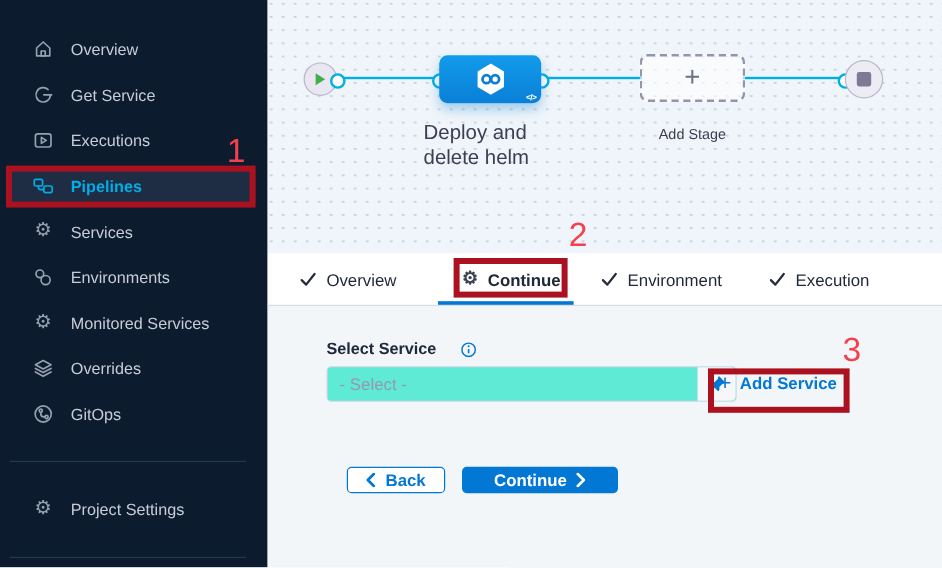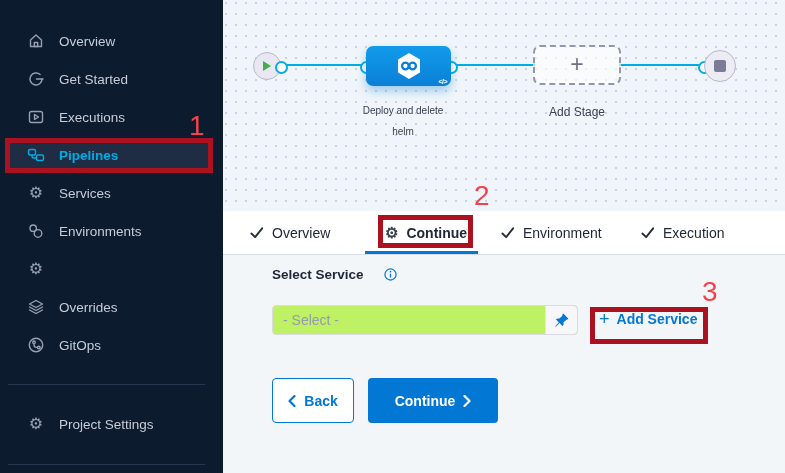--- a/index.html
+++ b/index.html
@@ -32,54 +32,54 @@
   .dot{position:absolute;width:9px;height:9px;border-radius:50%;background:#fff;border:2px solid #00ade4;box-sizing:content-box;}
   .start-node{position:absolute;left:30px;top:52px;width:26px;height:26px;border-radius:50%;
     background:#e9e7f1;border:1px solid #bab7cd;display:flex;align-items:center;justify-content:center;cursor:pointer;}
   .stop-node{position:absolute;left:481px;top:50px;width:30px;height:30px;border-radius:50%;
     background:#edebf4;border:1px solid #bab7cd;display:flex;align-items:center;justify-content:center;cursor:pointer;}
   .stop-sq{width:12px;height:12px;background:#7d7a96;border-radius:2px;}
   .stage-node{position:absolute;left:143px;top:46px;width:85px;height:40px;border-radius:7px;
     background:linear-gradient(180deg,#129bea,#0a7fd7);box-shadow:0 5px 10px rgba(10,127,215,.35);
     display:flex;align-items:center;justify-content:center;cursor:pointer;}
   .yaml{position:absolute;right:4px;bottom:1px;color:#fff;font-size:7px;letter-spacing:-0.5px;font-weight:bold;}
-  .stage-label{position:absolute;left:130px;top:100px;width:100px;text-align:center;
-    font-size:10px;line-height:21px;color:#3a3f52;}
+  .stage-label{position:absolute;left:130px;top:100px;width:100px;text-align:left;
+    font-size:17px;line-height:21px;color:#3a3f52;}
   .add-stage{position:absolute;left:310px;top:45px;width:88px;height:40px;border-radius:7px;
     border:2px dashed #9296ac;background:rgba(255,255,255,.6);box-sizing:border-box;
     display:flex;align-items:center;justify-content:center;cursor:pointer;}
   .add-stage .plus-glyph{font-size:23px;font-weight:300;color:#6e7186;line-height:20px;margin-top:-3px;}
   .add-stage-label{position:absolute;left:304px;top:105px;width:100px;text-align:center;
     font-size:12px;color:#3a3f52;}
   
   .tabbar{position:absolute;left:223px;top:211px;width:562px;height:44px;background:#fff;
     border-bottom:1px solid #d7dbe3;box-sizing:border-box;}
   .tab{position:absolute;top:0;height:43px;display:flex;align-items:center;gap:8px;
     font-size:14px;color:#21283a;font-weight:500;cursor:pointer;}
   .tab svg{stroke:#252b3a;fill:none;stroke-width:2;stroke-linecap:round;stroke-linejoin:round;}
   .tab .glyph{font-size:15px;color:#3a4150;line-height:15px;}
   .tab.active{font-weight:bold;}
   .tab-underline{position:absolute;left:142px;top:40px;width:113px;height:3px;background:#0277d4;}
   
   .content{position:absolute;left:223px;top:255px;width:562px;height:218px;background:#f3f6f9;}
-  .field-label-row{position:absolute;left:49px;top:12px;display:flex;align-items:center;gap:20px;}
+  .field-label-row{position:absolute;left:49px;top:28px;display:flex;align-items:flex-end;gap:20px;}
   .field-label{font-size:13.5px;font-weight:bold;color:#22283b;}
-  .select-field{position:absolute;left:49px;top:50px;width:306px;height:30px;background:#bef264;
+  .select-field{position:absolute;left:49px;top:50px;width:342px;height:30px;background:#5eead4;
     border:1px solid #d9dbe7;border-radius:4px;box-sizing:border-box;display:flex;align-items:stretch;}
   .select-field input{flex:1;border:none;outline:none;background:transparent;padding:0 10px;
     font-size:14px;color:#4c5066;font-family:"Liberation Sans",sans-serif;min-width:0;}
   .select-field input::placeholder{color:#9699af;opacity:1;}
   .pin-btn{width:31px;border-left:1px solid #e2e4ee;background:#f6f6fb;border-radius:0 4px 4px 0;
     display:flex;align-items:center;justify-content:center;cursor:pointer;}
   .add-service{position:absolute;left:376px;top:56px;display:flex;align-items:center;gap:7px;
     color:#0277d4;font-size:14px;font-weight:bold;cursor:pointer;}
   .add-service .plus-glyph{font-size:18px;font-weight:400;line-height:16px;}
-  .btn{position:absolute;top:123px;height:45px;border-radius:4px;display:flex;align-items:center;
+  .btn{position:absolute;top:134px;height:22px;border-radius:4px;display:flex;align-items:center;
     justify-content:center;gap:8px;font-size:14px;font-weight:bold;cursor:pointer;box-sizing:border-box;
-    font-family:"Liberation Sans",sans-serif;}
+    font-family:"Liberation Sans",sans-serif;margin-left:17px;}
   .btn svg{stroke:currentColor;fill:none;stroke-width:2.2;stroke-linecap:round;stroke-linejoin:round;}
   .btn-back{left:49px;width:82px;background:#fff;border:1.5px solid #0277d4;color:#0277d4;}
   .btn-continue{left:145px;width:130px;background:#0277d4;border:none;color:#fff;}
   
   .ann-box{position:absolute;border:5px solid #ac1120;box-sizing:border-box;z-index:50;pointer-events:none;}
   .ann-num{position:absolute;color:#f4414e;font-size:28px;line-height:1;z-index:50;pointer-events:none;}
 </style>
 </head>
 <body>
 
@@ -98,21 +98,21 @@
         <span>Overview</span>
       </div>
 
       <div class="nav-item">
         <span class="nicon">
           <svg width="18" height="18" viewBox="0 0 18 18">
               <path d="M15 9 a6 6 0 1 1 -1.9 -4.4"></path>
               <path d="M9.5 9 H16"></path>
             </svg>
         </span>
-        <span>Get Started</span>
+        <span>Get Service</span>
       </div>
 
       <div class="nav-item">
         <span class="nicon">
           <svg width="18" height="18" viewBox="0 0 18 18">
               <rect x="2.5" y="3.5" width="13" height="11" rx="2"></rect>
               <path d="M7.5 6.5 L11.5 9 L7.5 11.5 Z"></path>
             </svg>
         </span>
         <span>Executions</span>
@@ -139,20 +139,21 @@
           <svg width="18" height="18" viewBox="0 0 18 18">
               <circle cx="6.2" cy="6.2" r="3.2"></circle>
               <circle cx="11" cy="11.4" r="3.8"></circle>
             </svg>
         </span>
         <span>Environments</span>
       </div>
 
       <div class="nav-item">
         <span class="nicon glyph">⚙</span>
+        <span>Monitored Services</span>
       </div>
 
       <div class="nav-item">
         <span class="nicon">
           <svg width="18" height="18" viewBox="0 0 18 18">
               <path d="M9 2.5 L15.5 6 L9 9.5 L2.5 6 Z"></path>
               <path d="M2.5 9 L9 12.5 L15.5 9"></path>
               <path d="M2.5 12 L9 15.5 L15.5 12"></path>
             </svg>
         </span>

